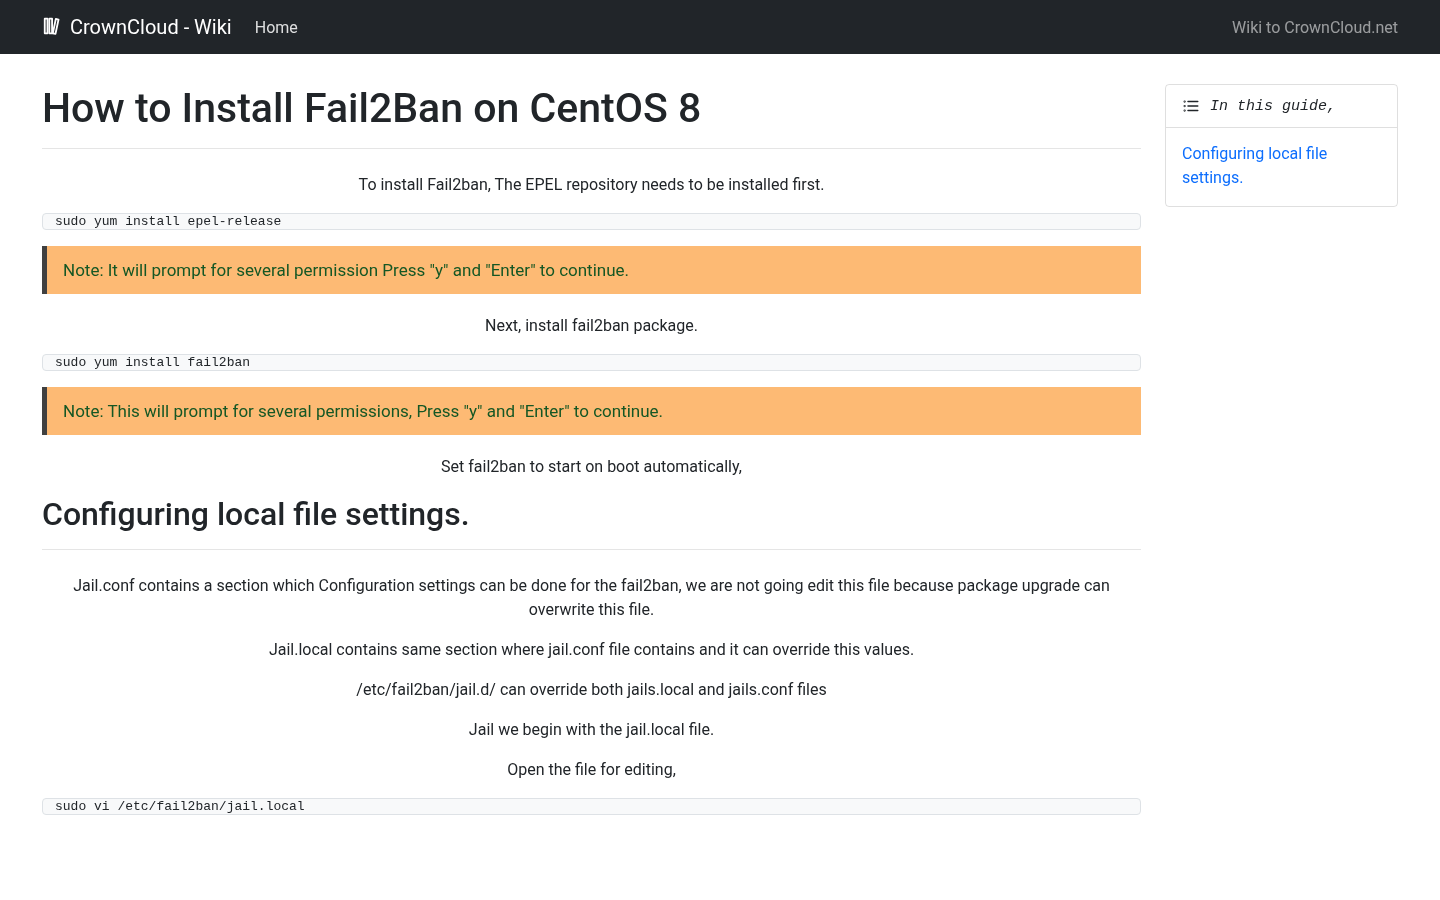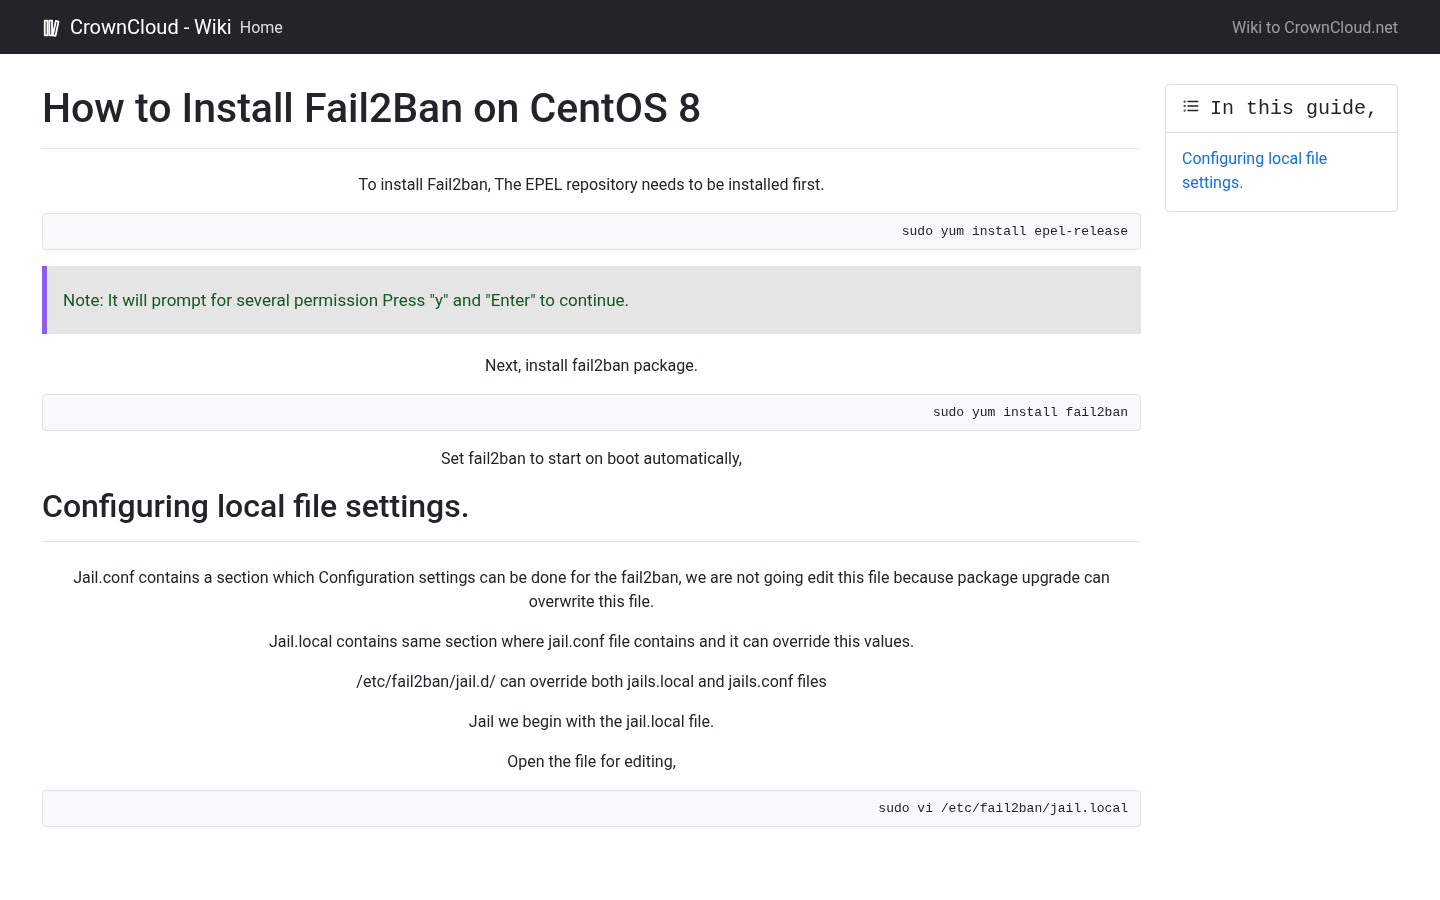--- a/index.html
+++ b/index.html
@@ -13,25 +13,25 @@
     background: #212529;
     height: 54px;
     display: flex;
     align-items: center;
     padding: 0 42px 0 42px;
     justify-content: space-between;
   }
   .navbar-left { display: flex; align-items: center; }
   .brand {
     display: flex;
-    align-items: flex-end;
+    align-items: flex-start;
     color: #fff;
     font-size: 20px;
     text-decoration: none;
-    margin-right: 8px;
+    margin-right: 23px;
   }
   .brand-icon { margin-right: 6px; display: inline-flex; }
   .nav-link {
     color: rgba(255,255,255,0.85);
     font-size: 16px;
     text-decoration: none;
   }
   .nav-right {
     color: rgba(255,255,255,0.55);
     font-size: 16px;
@@ -58,55 +58,56 @@
   .para {
     font-size: 16px;
     margin-bottom: 16px;
     line-height: 1.5;
     text-align: center;
   }
   pre {
     background: #f8f9fa;
     border: 1px solid #dee2e6;
     border-radius: 4px;
-    padding: 10px 12px;
+    padding: 0 12px;
     font-family: SFMono-Regular, Menlo, Monaco, Consolas, "Liberation Mono", "Courier New", monospace;
     font-size: 13px;
     color: #212529;
     margin-bottom: 16px;
     overflow-x: auto;
-    text-align: right;
   }
   .alert-success {
-    background: #e5e5e5;
-    border-left: 5px solid #8b5cf6;
+    background: #fdba74;
+    border-left: 5px solid #404040;
     color: #155724;
-    padding: 24px 16px;
+    padding: 14px 16px;
     font-size: 17px;
     margin-bottom: 20px;
   }
   h2 {
     font-size: 32px;
     font-weight: 500;
     margin-top: 12px;
     margin-bottom: 16px;
   }
   .sidebar {
     width: 233px;
     border: 1px solid rgba(0,0,0,0.125);
     border-radius: 4px;
     flex-shrink: 0;
   }
   .sidebar-header {
     padding: 12px 16px;
     border-bottom: 1px solid rgba(0,0,0,0.125);
     display: flex;
+    align-items: center;
     font-family: SFMono-Regular, Menlo, Monaco, Consolas, "Liberation Mono", "Courier New", monospace;
-    font-size: 20px;
+    font-size: 15px;
     color: #212529;
+    font-style: italic;
   }
   .list-icon { margin-right: 10px; display: inline-flex; }
   .sidebar-body {
     padding: 14px 16px 16px 16px;
   }
   .sidebar-link {
     color: #0d6efd;
     font-size: 16px;
     text-decoration: none;
     line-height: 1.5;
@@ -135,20 +136,21 @@
 
 <div class="container">
   <div class="main">
     <h1>How to Install Fail2Ban on CentOS 8</h1>
     <hr>
     <p class="para">To install Fail2ban, The EPEL repository needs to be installed first.</p>
     <pre>sudo yum install epel-release</pre>
     <div class="alert-success">Note: It will prompt for several permission Press "y" and "Enter" to continue.</div>
     <p class="para">Next, install fail2ban package.</p>
     <pre>sudo yum install fail2ban</pre>
+    <div class="alert-success">Note: This will prompt for several permissions, Press "y" and "Enter" to continue.</div>
     <p class="para">Set fail2ban to start on boot automatically,</p>
     <h2>Configuring local file settings.</h2>
     <hr>
     <p class="para">Jail.conf contains a section which Configuration settings can be done for the fail2ban, we are not going edit this file because package upgrade can overwrite this file.</p>
     <p class="para">Jail.local contains same section where jail.conf file contains and it can override this values.</p>
     <p class="para">/etc/fail2ban/jail.d/ can override both jails.local and jails.conf files</p>
     <p class="para">Jail we begin with the jail.local file.</p>
     <p class="para">Open the file for editing,</p>
     <pre>sudo vi /etc/fail2ban/jail.local</pre>
   </div>

